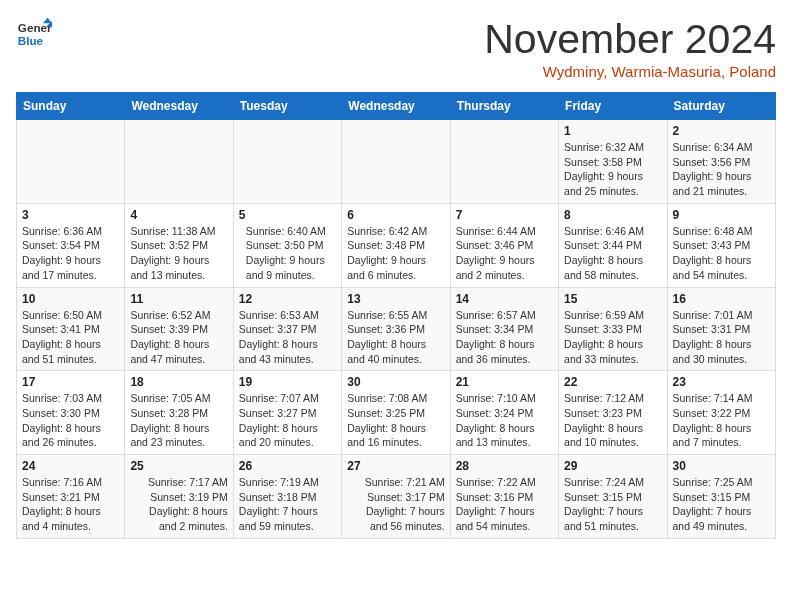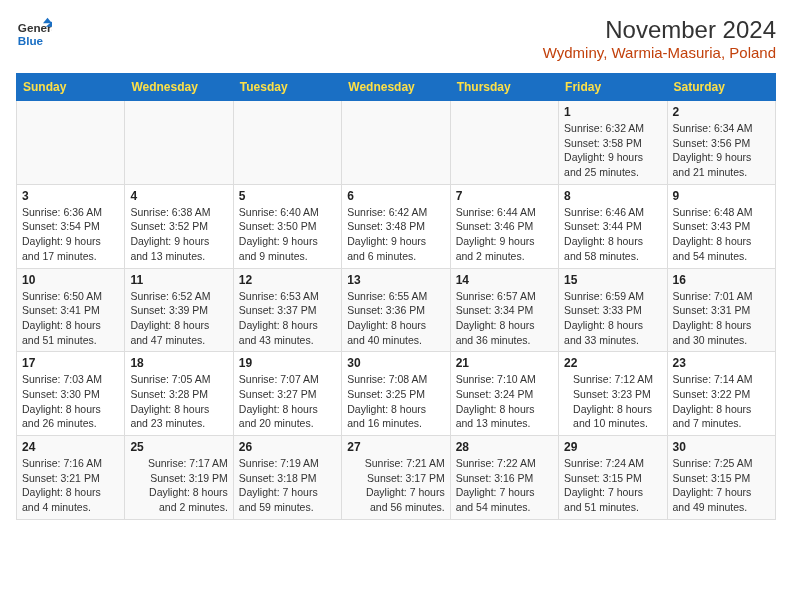--- a/index.html
+++ b/index.html
@@ -22,36 +22,36 @@
       gap: 4px;
     }
     .logo-icon {
       width: 36px;
       height: 36px;
     }
     .title-area {
       text-align: right;
     }
     .main-title {
-      font-size: 24px;
+      font-size: 41px;
       font-weight: normal;
       color: #333;
     }
     .subtitle {
       font-size: 15px;
       color: #c2410c;
     }
     table {
       width: 100%;
       border-collapse: collapse;
       font-size: 11px;
     }
     thead tr th {
       background: #1a6fc4;
-      color: #fde047;
+      color: #ffffff;
       padding: 6px 6px;
       text-align: left;
       font-size: 12px;
       border: 1px solid #1a6fc4;
     }
     tbody tr td {
       border: 1px solid #ddd;
       vertical-align: top;
       padding: 4px 5px;
       min-height: 80px;
@@ -131,27 +131,27 @@
       </tr>
       <tr>
         <td>
           <div class="day-number">3</div>
           <div class="day-info" style="white-space: pre-line;">Sunrise: 6:36 AM
 Sunset: 3:54 PM
 Daylight: 9 hours and 17 minutes.</div>
         </td>
         <td>
           <div class="day-number">4</div>
-          <div class="day-info" style="white-space: pre-line;">Sunrise: 6:38 AM
+          <div class="day-info" style="white-space: pre-line;">Sunrise: 11:38 AM
 Sunset: 3:52 PM
 Daylight: 9 hours and 13 minutes.</div>
         </td>
         <td>
           <div class="day-number">5</div>
-          <div class="day-info" style="white-space: pre-line;">Sunrise: 6:40 AM
+          <div class="day-info" style="white-space: pre-line; margin-left: 7px;">Sunrise: 6:40 AM
 Sunset: 3:50 PM
 Daylight: 9 hours and 9 minutes.</div>
         </td>
         <td>
           <div class="day-number">6</div>
           <div class="day-info" style="white-space: pre-line;">Sunrise: 6:42 AM
 Sunset: 3:48 PM
 Daylight: 9 hours and 6 minutes.</div>
         </td>
         <td>
@@ -243,21 +243,21 @@
 Daylight: 8 hours and 16 minutes.</div>
         </td>
         <td>
           <div class="day-number">21</div>
           <div class="day-info" style="white-space: pre-line;">Sunrise: 7:10 AM
 Sunset: 3:24 PM
 Daylight: 8 hours and 13 minutes.</div>
         </td>
         <td>
           <div class="day-number">22</div>
-          <div class="day-info" style="white-space: pre-line; margin-left: 9px;">Sunrise: 7:12 AM
+          <div class="day-info" style="white-space: pre-line;">Sunrise: 7:12 AM
 Sunset: 3:23 PM
 Daylight: 8 hours and 10 minutes.</div>
         </td>
         <td>
           <div class="day-number">23</div>
           <div class="day-info" style="white-space: pre-line;">Sunrise: 7:14 AM
 Sunset: 3:22 PM
 Daylight: 8 hours and 7 minutes.</div>
         </td>
       </tr>

